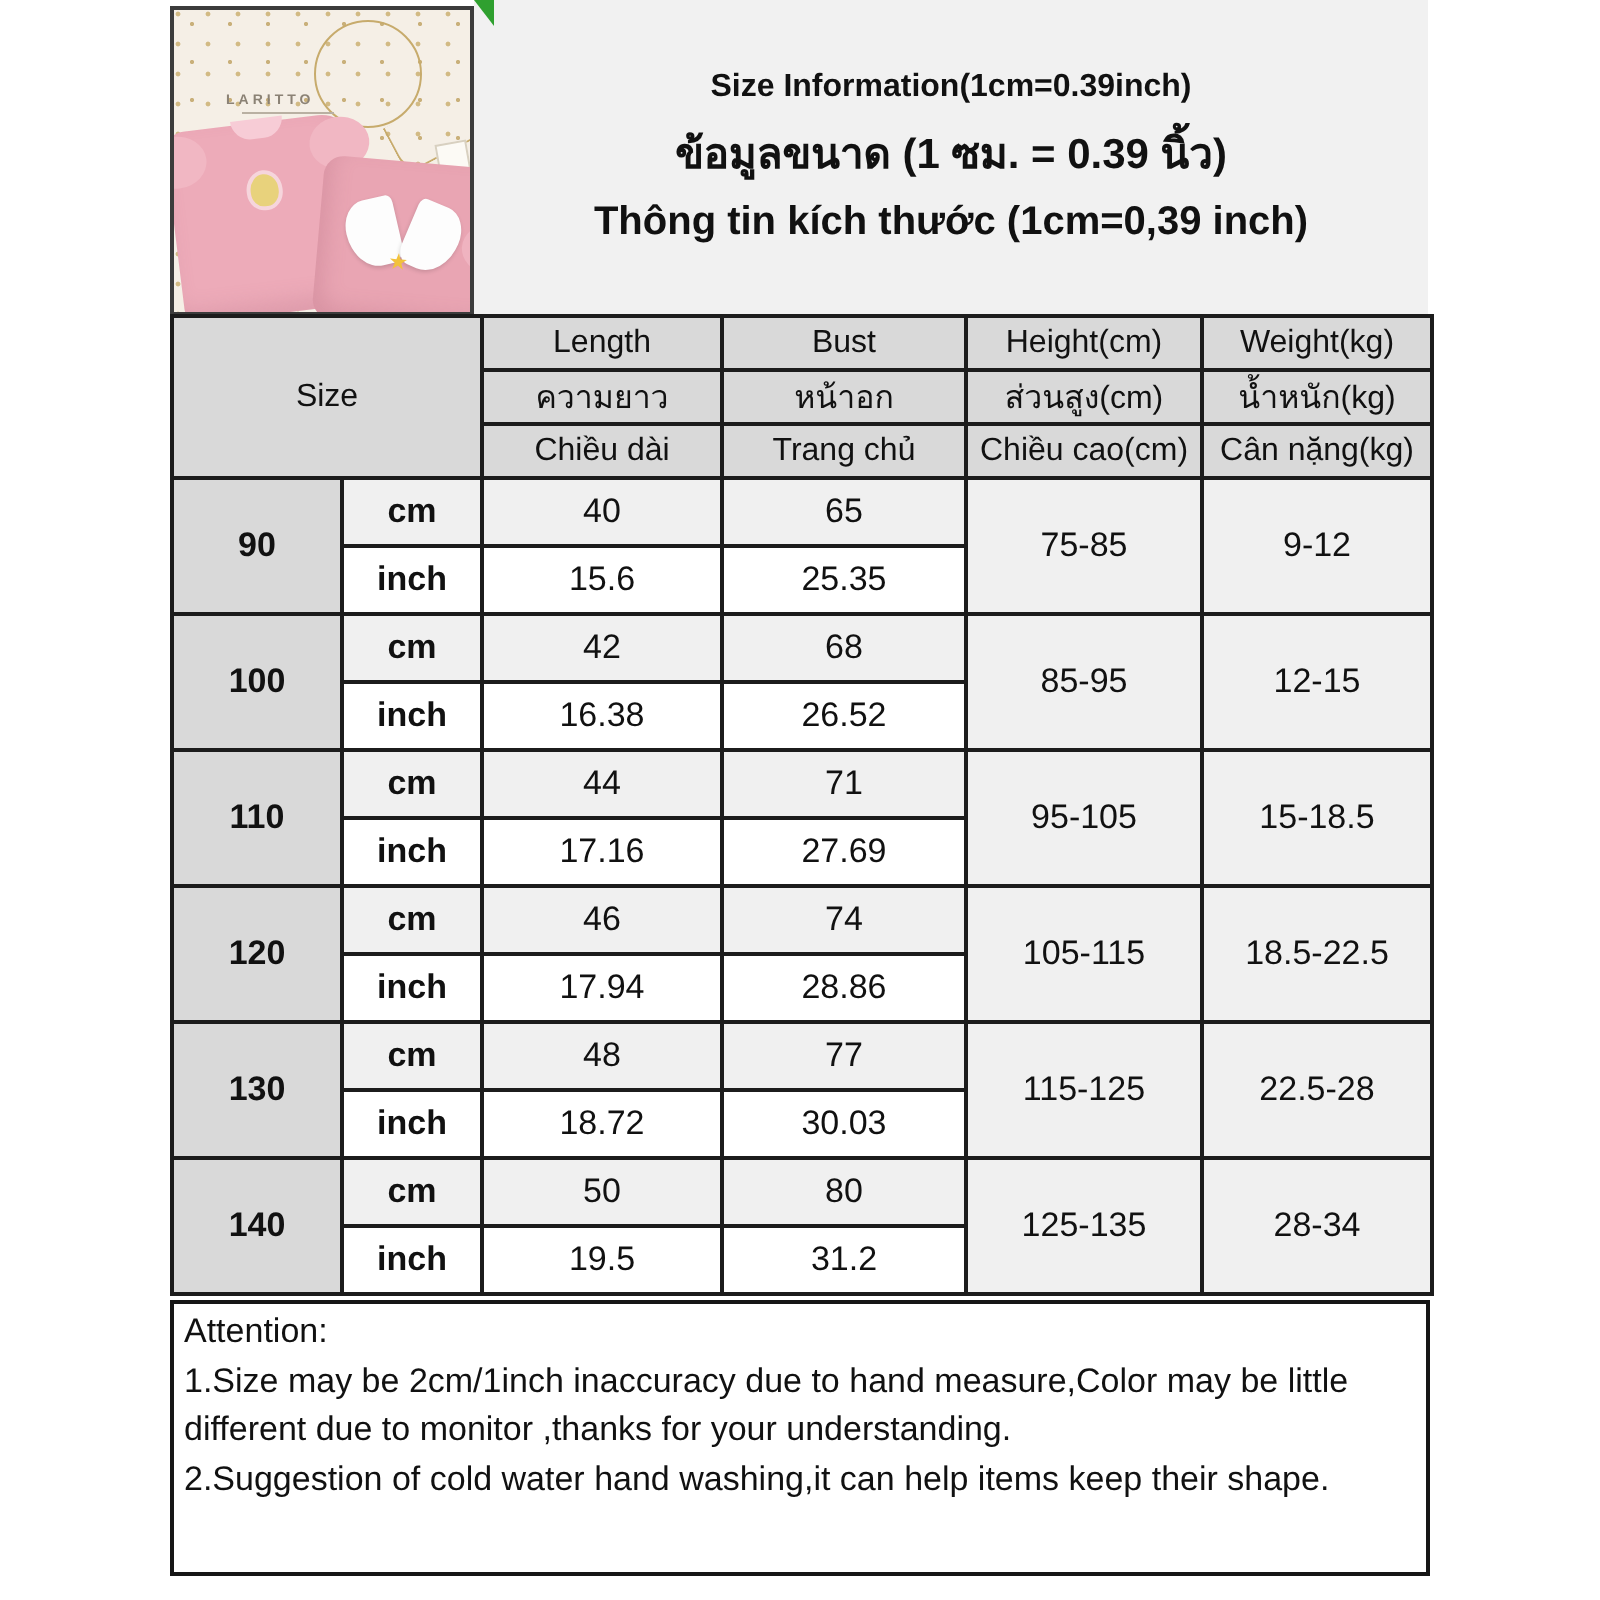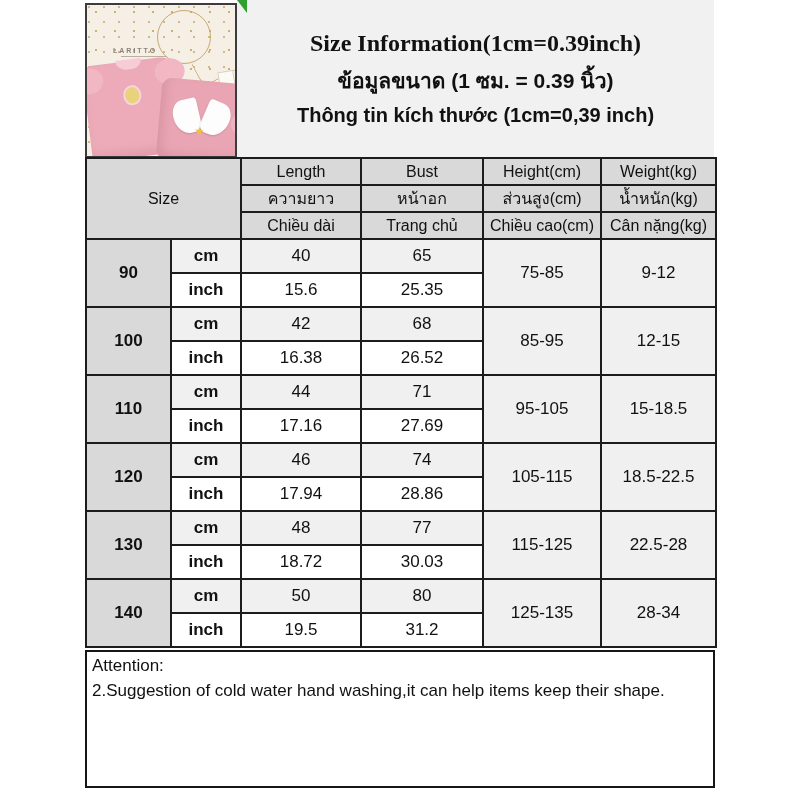--- a/index.html
+++ b/index.html
@@ -52,21 +52,21 @@
   .star { position:absolute; left:36px; top:44px; font-size:11px; color:#f2c23c; }
 
   
   .green-flag { position:absolute; left:237px; top:0; width:10px; height:13px;
            background:#2fa02f; clip-path:polygon(0 0,100% 0,100% 100%); z-index:5; }
 
   
   .info-panel { position:absolute; left:237px; top:0; width:477px; height:157px;
            background:#f1f1f1; display:flex; flex-direction:column;
            justify-content:center; align-items:center; gap:7px; }
-  .info-panel .t1 { font-size:24px; font-weight:bold;font-family:Liberation Serif, serif; }
+  .info-panel .t1 { font-size:16px; font-weight:bold; }
   .info-panel .t2 { font-size:21px; font-weight:bold; }
   .info-panel .t3 { font-size:20px; font-weight:bold; }
 
   
   table.size-table { position:absolute; left:85px; top:157px; width:630px;
            border-collapse:collapse; table-layout:fixed; }
   .size-table td { border:2px solid #1c1c1c; text-align:center; vertical-align:middle;
            overflow:hidden; white-space:nowrap; }
   .size-table tr.hrow td { height:27px; background:#d9d9d9; font-weight:normal; font-size:16px; }
   .size-table td.c-sizehead { background:#d9d9d9; font-size:30px; font-weight:bold; }
@@ -229,16 +229,17 @@
       <tr class="drow">
         <td class="c-unit bg-inch">inch</td>
         <td class="bg-inch">19.5</td>
         <td class="bg-inch">31.2</td>
       </tr>
     </tbody>
   </table>
 
   <div class="attention">
     <div>Attention:</div>
+    <div>1.Size may be 2cm/1inch inaccuracy due to hand measure,Color may be little different due to monitor ,thanks for your understanding.</div>
     <div>2.Suggestion of cold water hand washing,it can help items keep their shape.</div>
   </div>
 
 </div>
 
 </body></html>

